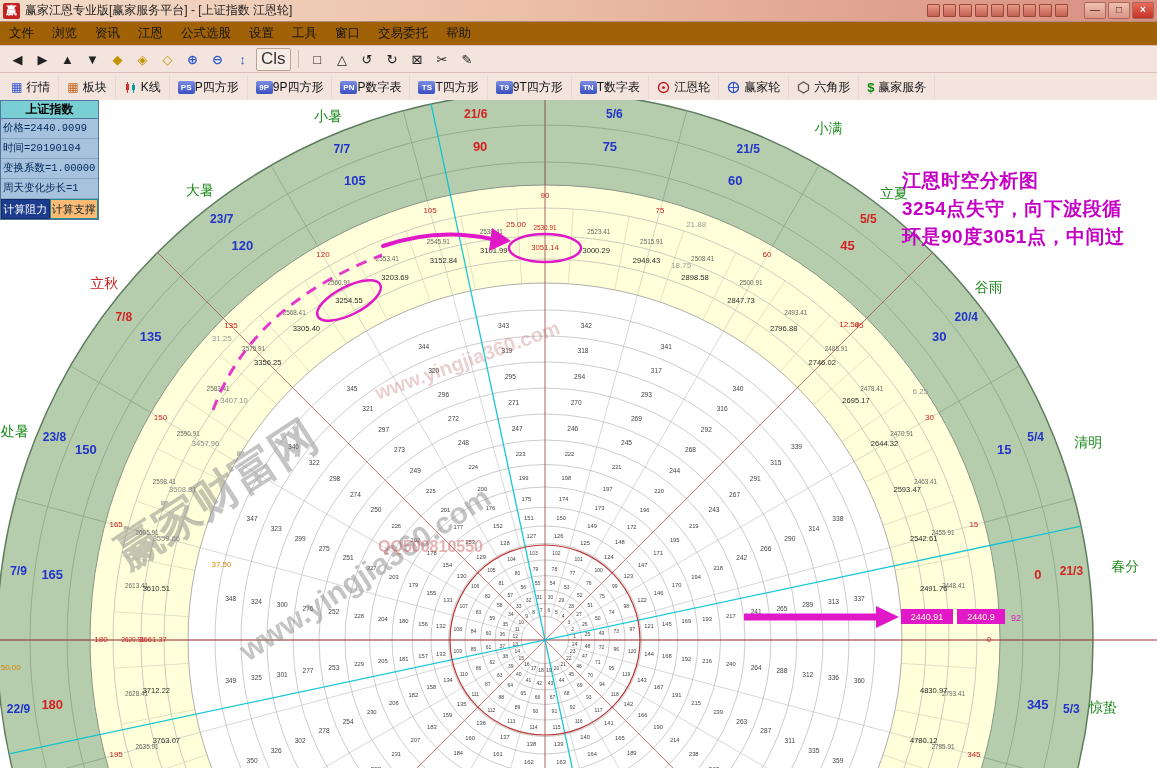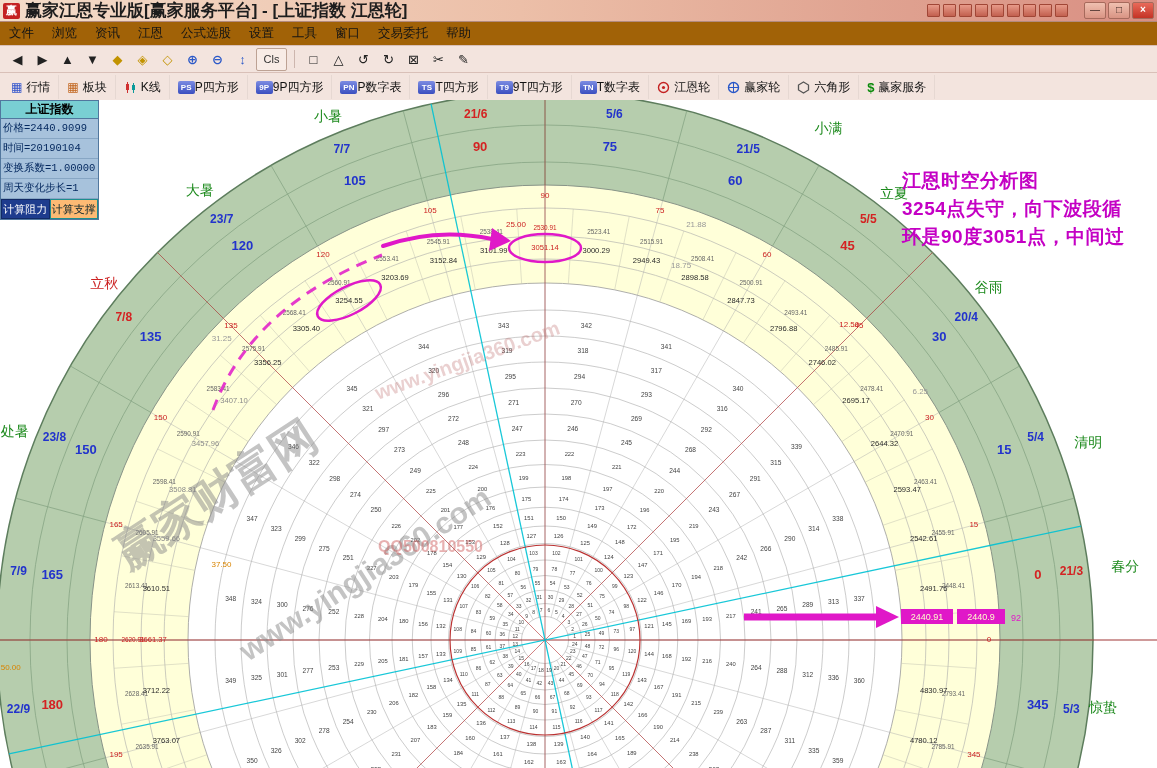--- a/index.html
+++ b/index.html
@@ -3,38 +3,38 @@
 <meta charset="utf-8">
 <style>
   html,body{margin:0;padding:0;background:#777;}
   .app{position:relative;width:1157px;height:768px;background:#fff;overflow:hidden;
        font-family:"Liberation Sans","DejaVu Sans",sans-serif;-webkit-font-smoothing:antialiased;}
   
   .titlebar{height:22px;background:linear-gradient(90deg,#f4dcc9,#ecbfa8 45%,#e0a391 75%,#d98f83);
             display:flex;align-items:center;padding:0 3px;box-sizing:border-box;border-bottom:1px solid #b28a7e;}
   .logo{width:17px;height:16px;background:#c42222;color:#fff;font-weight:bold;font-size:11px;
         display:flex;align-items:center;justify-content:center;border-radius:2px;margin-right:5px;flex:none;}
-  .title{font-size:17px;font-weight:bold;color:#1d1d1d;white-space:nowrap;}
+  .title{font-size:12px;font-weight:normal;color:#1d1d1d;white-space:nowrap;}
   .tb-spacer{flex:1;}
   .ghosts{display:flex;gap:3px;margin-right:14px;}
   .ghost{width:11px;height:11px;background:linear-gradient(#e89a89,#c2604f);border:1px solid #a04636;border-radius:1px;}
   .winbtn{width:20px;height:15px;margin-left:2px;background:linear-gradient(#f0c0b0,#d99484);
           border:1px solid #a66a5c;font-size:10px;line-height:13px;text-align:center;color:#3a2420;border-radius:2px;}
   .winbtn.close{background:linear-gradient(#e86a5a,#c43325);color:#fff;font-weight:bold;}
   
   .menubar{height:23px;background:#a16207;display:flex;align-items:center;font-size:12.5px;
            border-bottom:1px solid #d9c0b8;}
   .menu-item{padding:0 9px;color:#141414;}
   
   .toolbar1{height:26px;background:#f3e4de;display:flex;align-items:center;border-bottom:1px solid #d9c0b8;padding-left:5px;}
   .tbtn{min-width:21px;height:21px;display:flex;align-items:center;justify-content:center;
         font-size:13px;color:#222;margin:0 1px;border:1px solid transparent;border-radius:2px;}
   .tbtn.gold{color:#c29300;}
   .tbtn.blue{color:#2a58c8;font-weight:bold;}
-  .tbtn.cls{font-size:11px;border:1px solid #bda294;background:#f8ece6;padding:0 4px;color:#333;}
+  .tbtn.cls{font-size:17px;border:1px solid #bda294;background:#f8ece6;padding:0 4px;color:#333;}
   .tsep{width:1px;height:18px;background:#cdb6ae;margin:0 6px;}
   
   .toolbar2{height:28px;background:#f3e4de;display:flex;align-items:center;border-bottom:1px solid #c8b1a9;
             font-size:12px;padding-left:3px;}
   .t2{display:flex;align-items:center;padding:0 8px;height:24px;color:#111;border-right:1px solid rgba(0,0,0,0.05);}
   .badge{min-width:15px;height:13px;background:linear-gradient(#7c8ce2,#3a4fc0);color:#fff;font-size:8px;
          font-weight:bold;display:flex;align-items:center;justify-content:center;border-radius:2px;
          padding:0 1px;}
   .gicon{margin-right:4px;display:flex;align-items:center;}
   .grid-ic{color:#3355cc;font-size:12px;margin-right:4px;}

